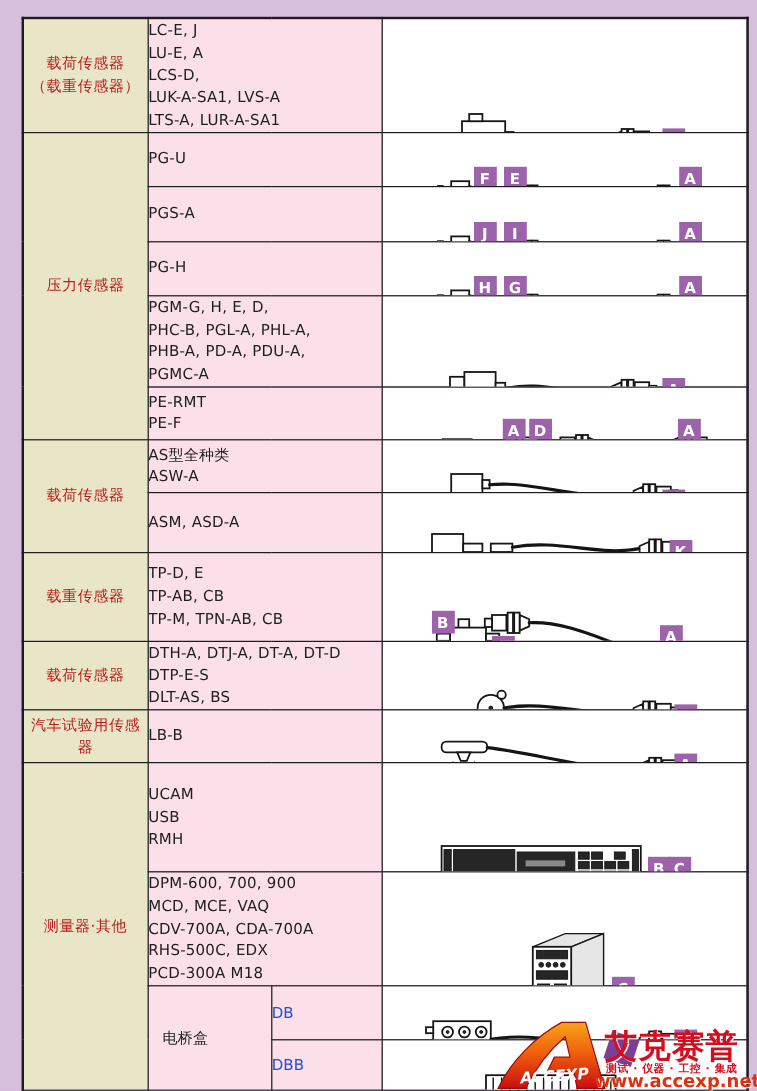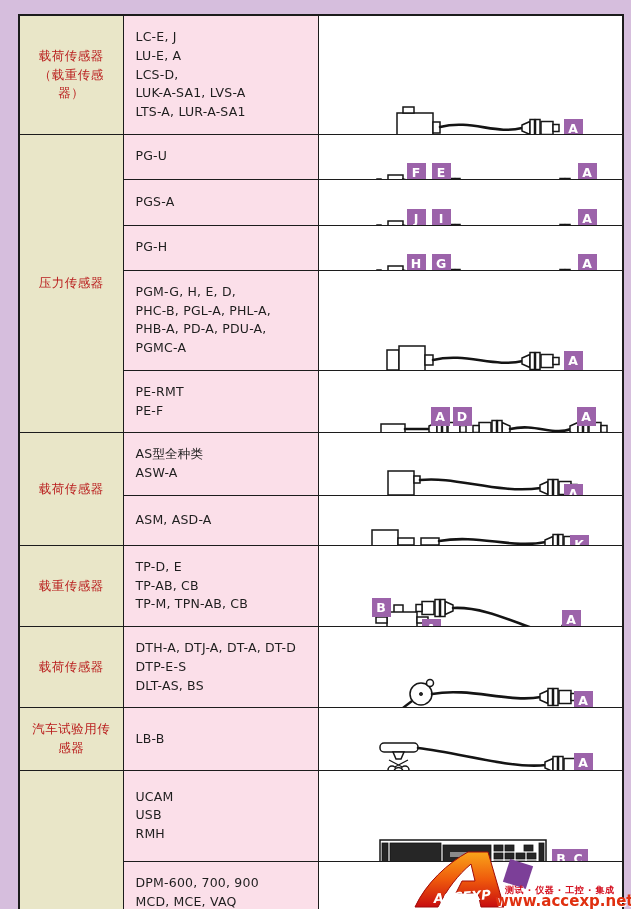--- a/index.html
+++ b/index.html
@@ -6,21 +6,21 @@
   body{
     width:631px;height:909px;position:relative;overflow:hidden;
     background:#d6bedd;
     font-family:"DejaVu Sans","Liberation Sans",sans-serif;
   }
   .stage{position:absolute;left:18px;top:14px;}
   table.cat{
     border-collapse:collapse;table-layout:fixed;width:604px;
     border:2px solid #1c1c1c;
   }
-  table.cat td{border:1px solid #1c1c1c;padding:12px;vertical-align:middle;overflow:hidden;}
+  table.cat td{border:1px solid #1c1c1c;padding:0;vertical-align:middle;overflow:hidden;}
   .cat-cell{
     background:#e9e6c8;text-align:center;font-size:12.5px;color:#b91c1c;
     white-space:pre-line;line-height:1.5;letter-spacing:0.5px;
   }
   .model-cell{
     background:#fbdfe9;font-size:12.5px;color:#1e1e1e;white-space:pre-line;
     padding:6px 4px 6px 12px;line-height:1.5;letter-spacing:0.2px;
   }
   .sub-cell{
     background:#fbdfe9;font-size:12.5px;color:#1d4ed8;
@@ -468,15 +468,16 @@
 </tbody>
     </table>
 </div>
 
 <div class="wm">
   <svg class="wm-a" width="104" height="59" viewBox="0 0 104 59">
     <path d="M60 2 C40 13 18 33 7 57 L30 57 C39 39 50 25 63 14 L67 31 L54 31 L48 43 L70 43 L73 57 L96 57 L80 2 Z" fill="url(#agrad)" stroke="#a00a0a" stroke-width="1"></path>
     <text x="26" y="53" transform="rotate(-4 26 53)" font-size="13" font-style="italic" font-weight="bold" fill="#ffffff">ACCEXP</text>
   </svg>
   <div class="wm-diamond"></div>
+  <div class="wm-brand">艾克赛普</div>
   <div class="wm-tag">测试 · 仪器 · 工控 · 集成</div>
   <div class="wm-url">www.accexp.net</div>
 </div>
 
 </body></html>

